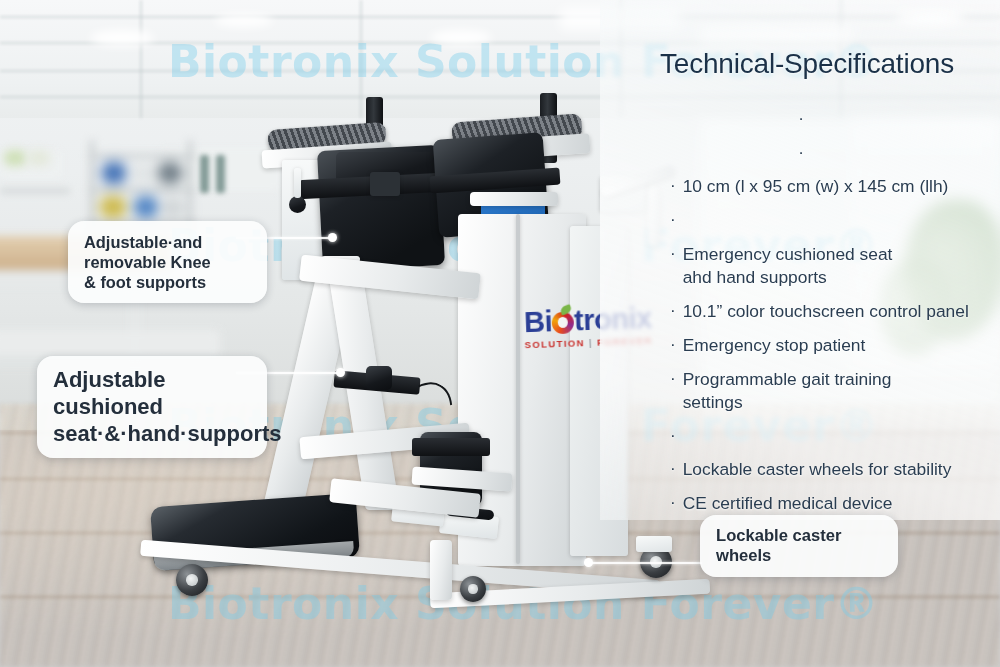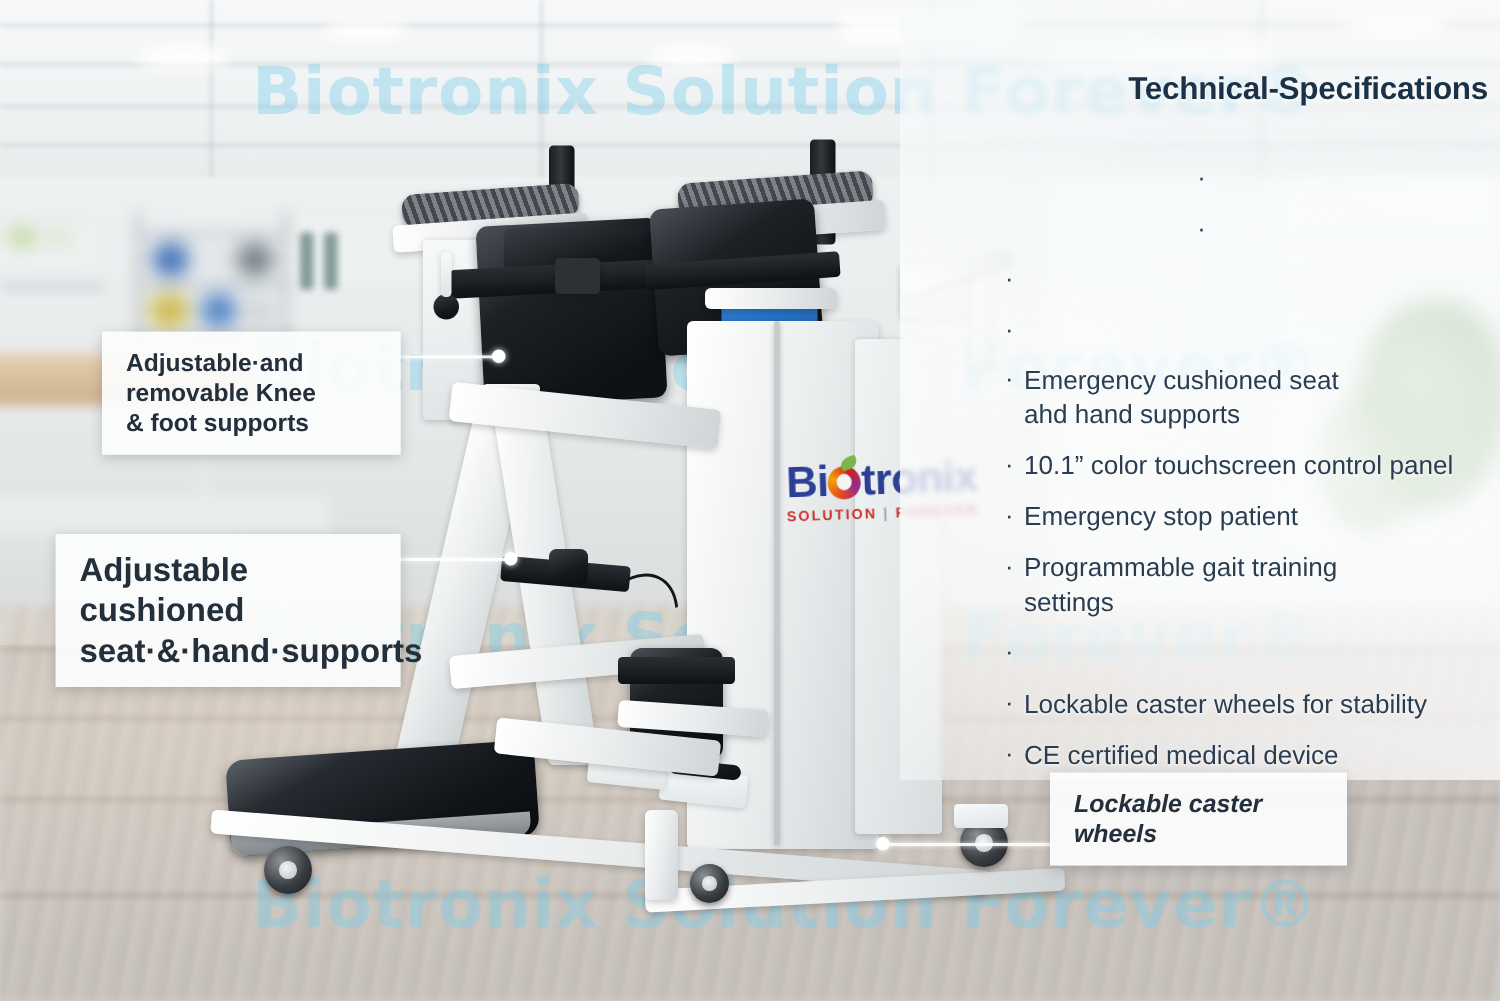--- a/index.html
+++ b/index.html
@@ -105,39 +105,39 @@
       color:rgba(120,205,235,.40);font-size:44px;letter-spacing:.5px;}
 
   
   .spec-panel{
     position:absolute;left:600px;top:0;width:400px;height:520px;
     background:linear-gradient(200deg, rgba(255,255,255,.30) 0%, rgba(246,249,250,.62) 26%,
                rgba(252,253,253,.80) 52%, rgba(255,255,255,.72) 78%, rgba(250,251,251,.45) 100%);
     backdrop-filter:blur(2px);
   }
   .spec-title{
-    position:absolute;left:22px;top:48px;width:370px;text-align:right;
-    font-size:21px;font-weight:bold;color:#1b3148;letter-spacing:-.2px;
+    position:absolute;left:22px;top:48px;width:370px;text-align:center;
+    font-size:28px;font-weight:normal;color:#1b3148;letter-spacing:-.2px;
     text-shadow:0 1px 2px rgba(255,255,255,.8);
   }
   .spec-list{position:absolute;left:8px;top:108px;width:386px;}
   .spec-item{
     display:flex;align-items:flex-start;gap:7px;
     font-size:17.4px;color:#2a3d51;line-height:1.30;
     margin-bottom:11.5px;
     text-shadow:0 1px 2px rgba(255,255,255,.85);
   }
   .spec-item .dot{flex:0 0 auto;font-size:17px;line-height:1.30;color:#2a3d51;}
   .spec-item .txt{white-space:pre-line;}
   .spec-item.ctr{justify-content:center;}
 
   
   .callout{
     position:absolute;background:rgba(252,253,253,.93);
-    border-radius:0;box-shadow:0 2px 8px rgba(30,40,55,.22);
+    border-radius:16px;box-shadow:0 2px 8px rgba(30,40,55,.22);
     color:#242f3c;font-weight:bold;line-height:1.22;
     padding:11px 16px;
   }
   .c1{left:68px;top:221px;width:167px;font-size:16.4px;}
   .c2{left:37px;top:356px;width:198px;font-size:22px;}
   .c3{left:700px;top:515px;width:166px;font-size:16.6px;}
 
   .lead{position:absolute;height:2px;background:rgba(255,255,255,.92);
         box-shadow:0 0 3px rgba(255,255,255,.8);}
   .lead-dot{position:absolute;width:9px;height:9px;border-radius:50%;
@@ -316,20 +316,21 @@
     <div class="spec-list">
 
       <div class="spec-item ctr">
         <span class="dot">·</span>
       </div>
       <div class="spec-item ctr">
         <span class="dot">·</span>
       </div>
       <div class="spec-item" style="padding-left:62px;">
         <span class="dot">·</span>
+        <span class="txt">10 cm (l x 95 cm (w) x 145 cm (llh)</span>
       </div>
       <div class="spec-item" style="padding-left:62px;">
         <span class="dot">·</span>
       </div>
       <div class="spec-item" style="padding-left:62px;">
         <span class="dot">·</span>
         <span class="txt">Emergency cushioned seat
 ahd hand supports</span>
       </div>
       <div class="spec-item" style="padding-left:62px;">
@@ -372,17 +373,17 @@
   <div class="callout c1">
     <span style="white-space:pre-line;">Adjustable·and
 removable Knee
 &amp; foot supports</span>
   </div>
   <div class="callout c2">
     <span style="white-space:pre-line;">Adjustable cushioned
 seat·&amp;·hand·supports</span>
   </div>
   <div class="callout c3">
-    <span style="white-space:pre-line;font-style:italic;">Lockable caster
+    <span style="white-space:pre-line;">Lockable caster
 wheels</span>
   </div>
 
 </div>
 
 </body></html>

